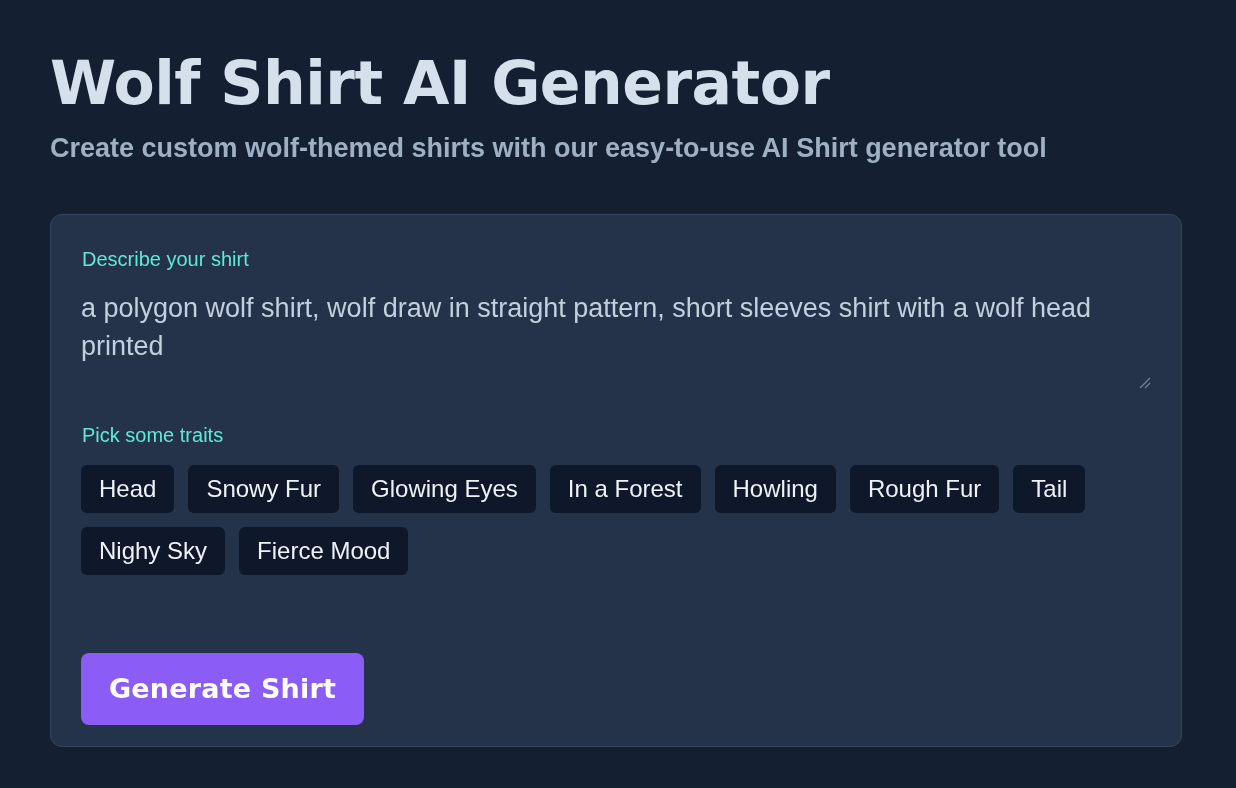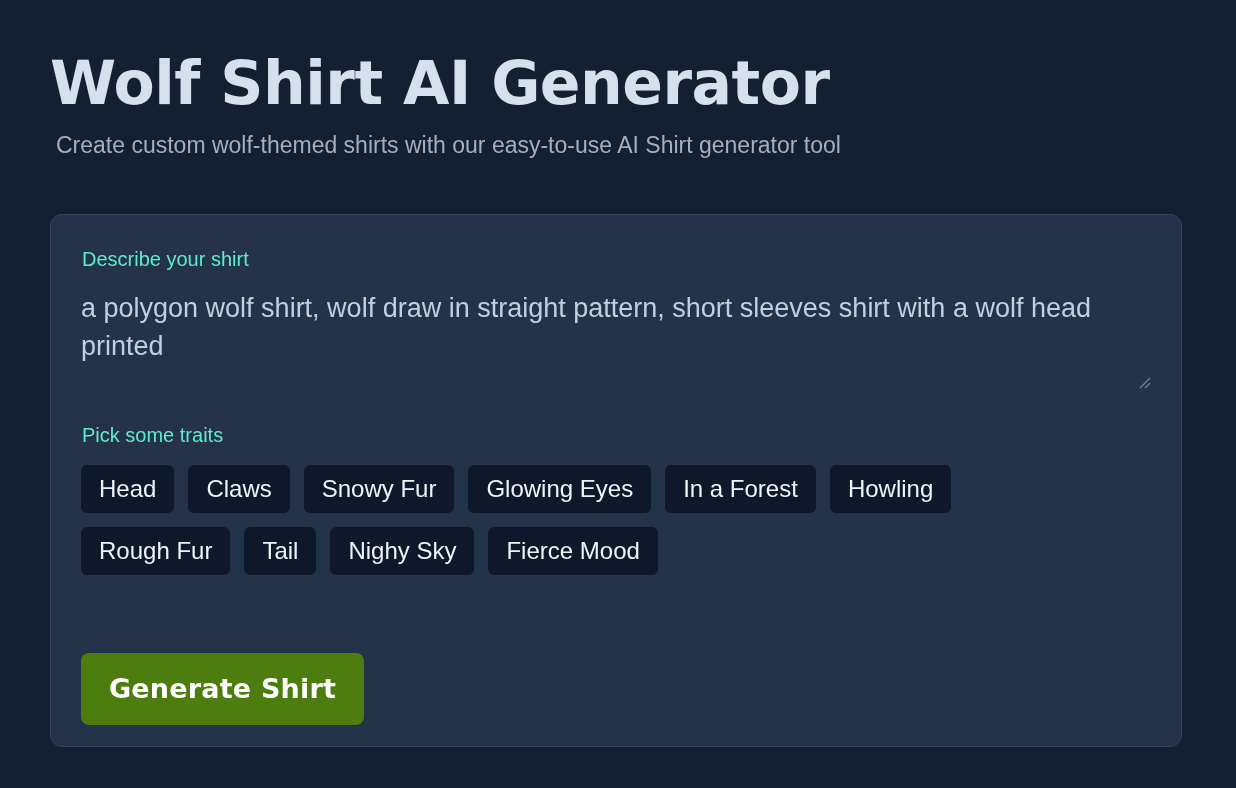--- a/index.html
+++ b/index.html
@@ -37,25 +37,25 @@
     margin: 0;
     font-size: 60px;
     line-height: 1.12;
     font-weight: 700;
     letter-spacing: -0.5px;
     color: #d6e0ec;
     font-family: "DejaVu Sans", sans-serif;
   }
 
   .app-subtitle {
-    margin: 6px;
+    margin: 0;
     margin-top: 14px;
-    font-size: 23px;
+    font-size: 27px;
     line-height: 1.3;
-    font-weight: 400;
+    font-weight: 700;
     color: #9fb0c4;
     font-family: "Liberation Sans", sans-serif;
   }
 
   
   .card {
     position: absolute;
     left: 50px;
     top: 202px;
     width: 1132px;
@@ -139,21 +139,21 @@
     white-space: nowrap;
     display: inline-block;
   }
 
   
   .generate-row {
     margin-top: 78px;
   }
 
   .generate-button {
-    background: #4d7c0f;
+    background: #8b5cf6;
     color: #ffffff;
     border: none;
     border-radius: 8px;
     height: 72px;
     padding: 0 28px;
     font-size: 27px;
     font-weight: 700;
     font-family: "DejaVu Sans", sans-serif;
     letter-spacing: 0.2px;
     cursor: pointer;
@@ -180,21 +180,20 @@
       <svg class="resize-grip" viewBox="0 0 14 14">
         <path d="M13 3 L3 13" stroke="#8c9cb0" stroke-width="1.2" fill="none"></path>
         <path d="M13 8 L8 13" stroke="#8c9cb0" stroke-width="1.2" fill="none"></path>
       </svg>
     </div>
 
     <div class="field-label traits-label">Pick some traits</div>
 
     <div class="traits">
         <button class="trait-chip">Head</button>
-        <button class="trait-chip">Claws</button>
         <button class="trait-chip">Snowy Fur</button>
         <button class="trait-chip">Glowing Eyes</button>
         <button class="trait-chip">In a Forest</button>
         <button class="trait-chip">Howling</button>
         <button class="trait-chip">Rough Fur</button>
         <button class="trait-chip">Tail</button>
         <button class="trait-chip">Nighy Sky</button>
         <button class="trait-chip">Fierce Mood</button>
       </div>
 

